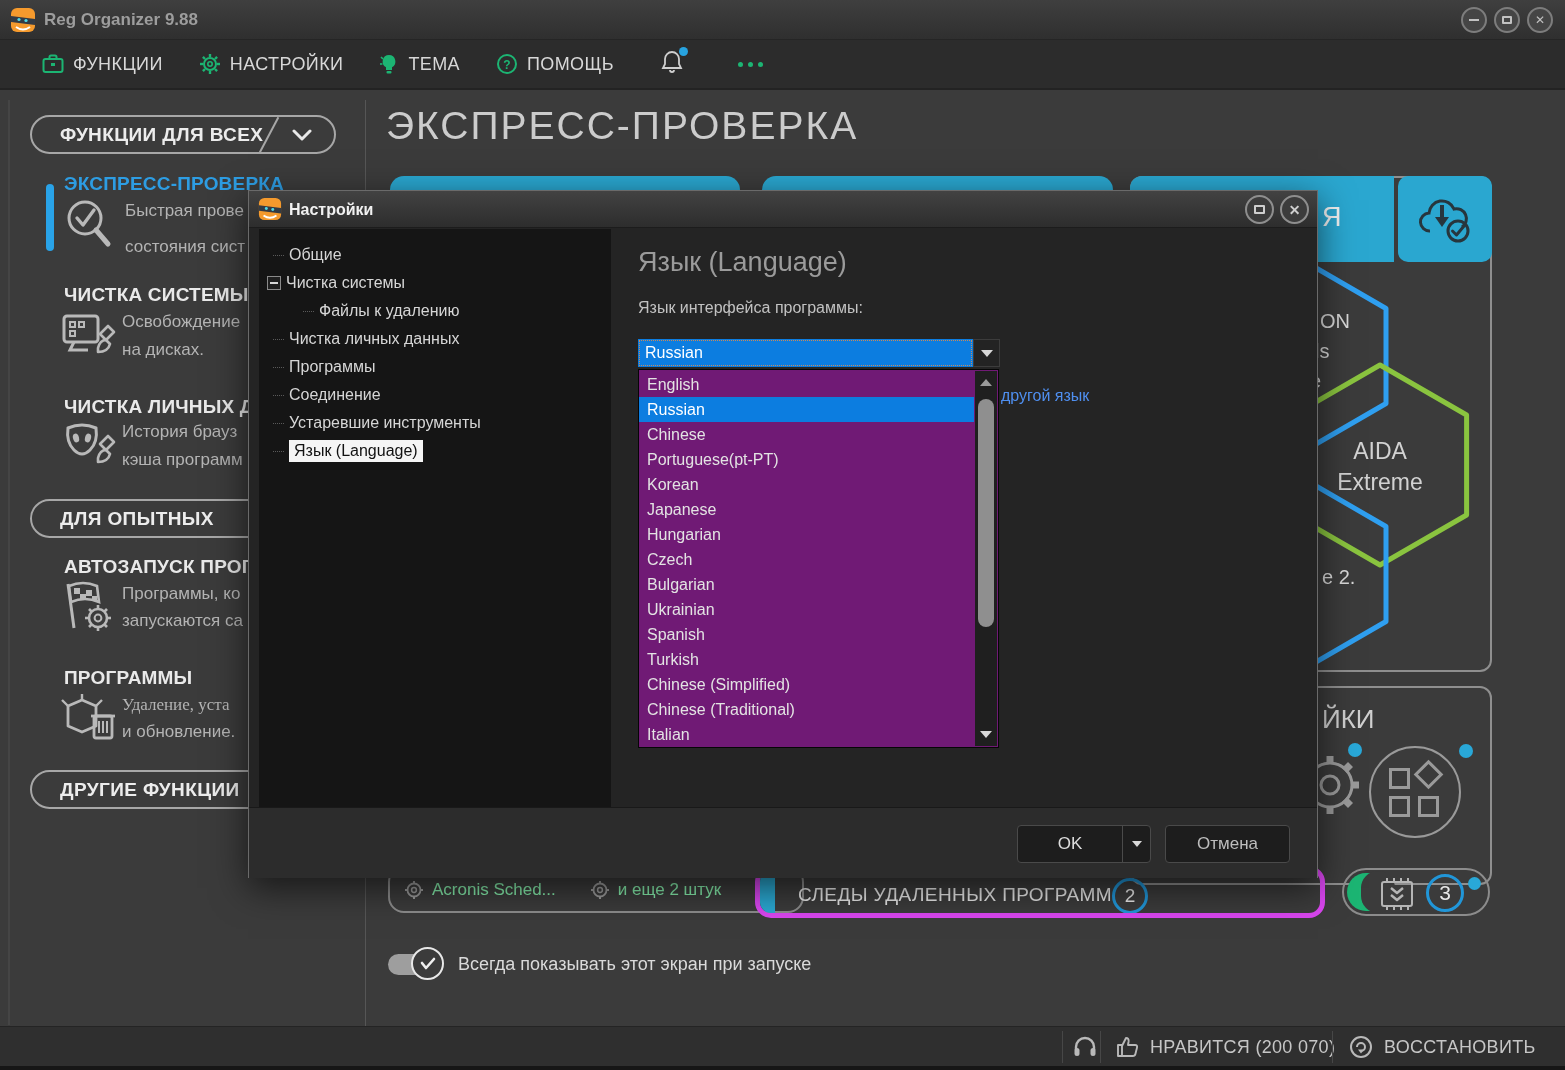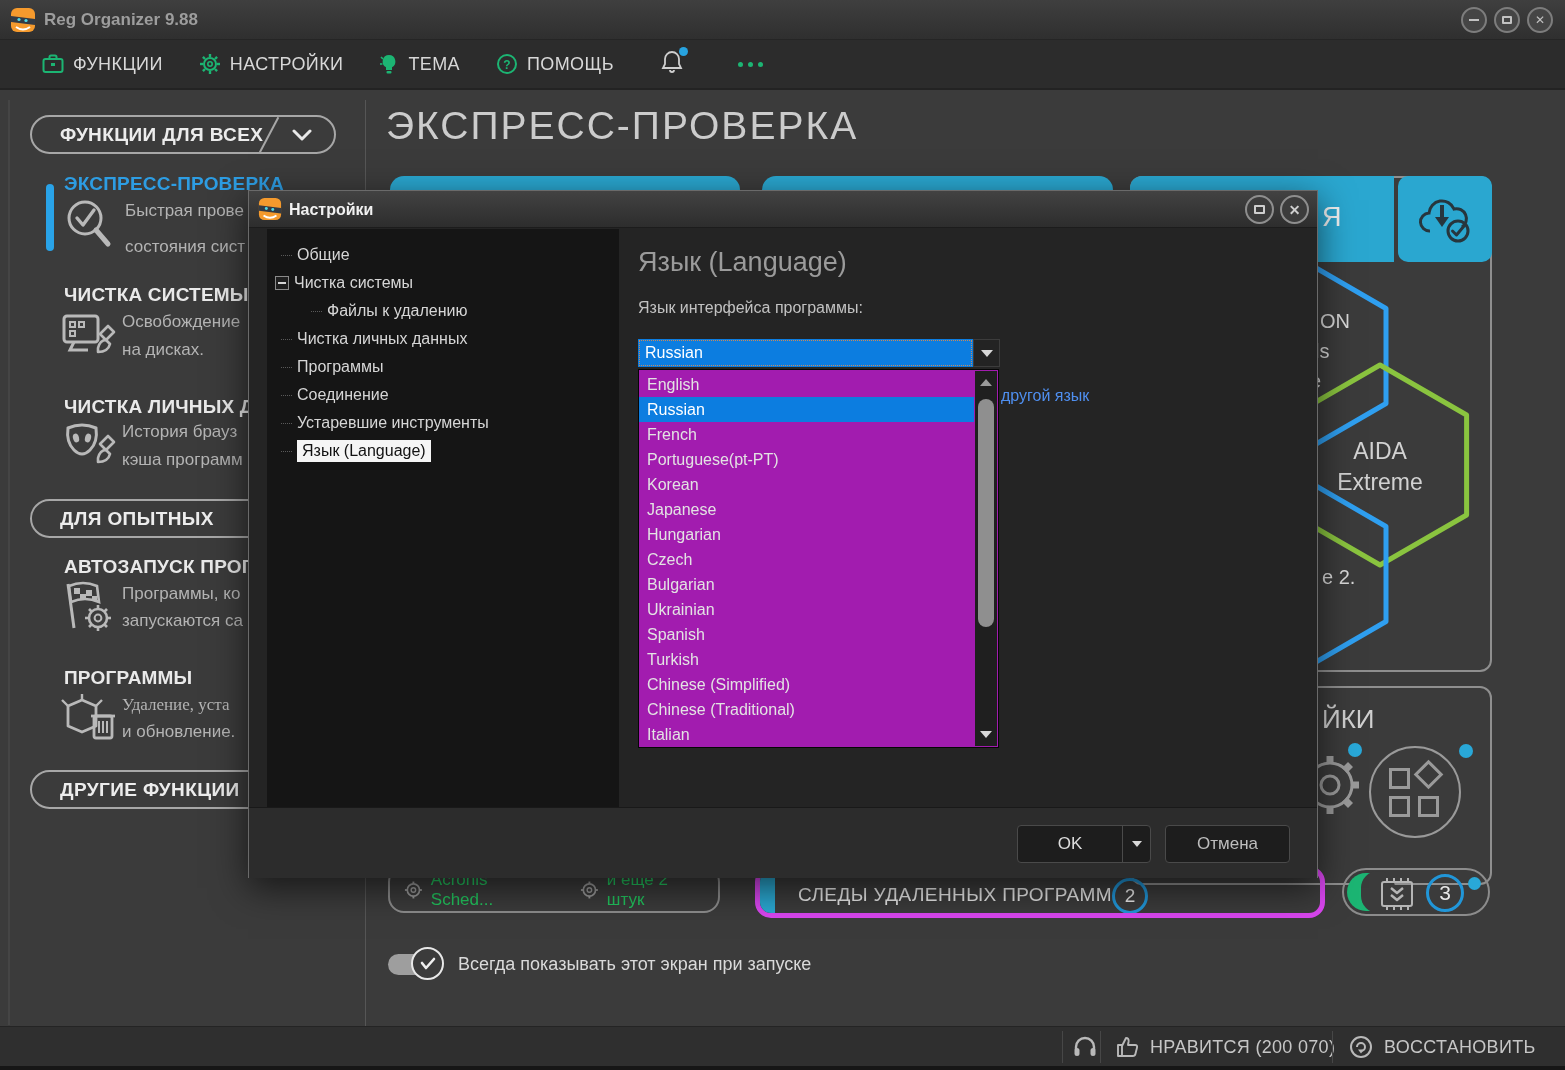--- a/index.html
+++ b/index.html
@@ -64,23 +64,23 @@
     font-size:23px; color:#d2d2d2; line-height:31px; }
   
   .settings-card { position:absolute; left:1130px; top:686px; width:362px; height:199px;
     border:2px solid #8f8f8f; border-radius:12px; }
   .settings-card .card-title { position:absolute; left:190px; top:16px; font-size:26px; color:#d0d0d0; }
   .blue-dot { position:absolute; width:14px; height:14px; border-radius:50%; background:#29a8d8; }
   .apps-circle { position:absolute; left:237px; top:58px; width:92px; height:92px;
     border:2.5px solid #9a9a9a; border-radius:50%; }
   .apps-circle i { position:absolute; width:21px; height:21px; border:3px solid #9a9a9a; }
   
-  .acronis-card { position:absolute; left:388px; top:866px; width:332px; height:47px;
+  .acronis-card { position:absolute; left:388px; top:866px; width:416px; height:47px;
     border:2px solid #8c8c8c; border-radius:16px; display:flex; align-items:center;
-    padding:0 14px; gap:8px; color:#22c55e; font-size:17px; }
+    padding:0 14px; gap:8px; color:#86efac; font-size:17px; }
   .traces-card { position:absolute; left:755px; top:866px; width:570px; height:52px;
     border:5px solid #d946ef; border-radius:16px; overflow:hidden; }
   .traces-accent { position:absolute; left:0; top:0; width:15px; height:100%; background:var(--accent); }
   .traces-label { position:absolute; left:38px; top:13px; font-size:19px; color:#e8e8e8; letter-spacing:.4px; }
   .count-badge { position:absolute; border:3px solid #2196d8; border-radius:50%;
     color:#e8e8e8; display:flex; align-items:center; justify-content:center; }
   .updates-pill { position:absolute; left:1342px; top:868px; width:148px; height:48px;
     border:2px solid #8c8c8c; border-radius:24px; }
   .updates-green { position:absolute; left:3px; top:3px; width:34px; height:38px;
     background:var(--green); border-radius:19px 0 0 19px; }
@@ -108,41 +108,41 @@
   .dlg-titlebar { position:absolute; left:0; top:0; width:100%; height:37px;
     background:linear-gradient(#424242,#2d2d2d); border-bottom:1px solid #1c1c1c; }
   .dlg-logo { position:absolute; left:9px; top:6px; width:24px; height:24px; }
   .dlg-title { position:absolute; left:40px; top:0; line-height:37px; font-size:16px;
     font-weight:bold; color:#f1f1f1; }
   .dlg-btns { position:absolute; right:8px; top:4px; display:flex; gap:6px; }
   .dlg-btn { width:29px; height:29px; border-radius:50%; background:#3c3c3c;
     border:2px solid #8e8e8e; color:#cfcfcf; display:flex; align-items:center; justify-content:center; }
   .dlg-btn .boxglyph { width:11px; height:9px; border:2px solid #cfcfcf; border-radius:1px; }
   .dlg-btn .xglyph { font-size:14px; font-weight:bold; line-height:1; }
-  .tree-panel { position:absolute; left:18px; top:38px; width:352px; height:578px;
+  .tree-panel { position:absolute; left:10px; top:38px; width:352px; height:578px;
     background:#151515; padding-top:12px; }
   .tree-row { position:relative; height:28px; display:flex; align-items:center; font-size:16px; color:#d6d6d6; }
   .tree-row .stub { width:11px; border-top:1px dotted #5a5a5a; margin:0 5px 0 14px; }
   .tree-row.lvl1 .stub { margin-left:44px; }
   .tree-row .expander { width:14px; height:14px; border:1px solid #8a8a8a; background:#1f1f1f;
     margin:0 5px 0 8px; position:relative; }
   .tree-row .expander::after { content:""; position:absolute; left:2px; top:5px; width:8px; height:2px; background:#d6d6d6; }
   .tree-row .lbl.sel { background:#f5f5f5; color:#111; padding:2px 5px; }
   .panel-header { position:absolute; left:389px; top:56px; font-size:27px; font-weight:300; color:#9b9b9b; }
   .panel-label { position:absolute; left:389px; top:108px; font-size:16px; color:#c2c2c2; }
   .combo { position:absolute; left:389px; top:148px; width:335px; height:28px; background:var(--select-blue);
     outline:1px dotted #c98a5a; outline-offset:-2px; display:flex; align-items:center; }
   .combo .val { padding-left:7px; font-size:16px; color:#fff; }
   .combo-btn { position:absolute; left:724px; top:148px; width:27px; height:28px; background:#232323;
     border:1px solid #3c3c3c; display:flex; align-items:center; justify-content:center; }
   .tri-down { width:0; height:0; border-left:6px solid transparent; border-right:6px solid transparent; border-top:7px solid #d8d8d8; }
   .tri-up { width:0; height:0; border-left:6px solid transparent; border-right:6px solid transparent; border-bottom:7px solid #9a9a9a; }
   .lang-link { position:absolute; left:752px; top:196px; font-size:16px; color:var(--link-blue); z-index:1; }
   .listbox { position:absolute; left:389px; top:178px; width:361px; height:379px;
-    background:#a21caf; border:1px solid #060606; z-index:3; padding-top:2px; }
+    background:#701a75; border:1px solid #060606; z-index:3; padding-top:2px; }
   .lang-item { height:25px; line-height:25px; padding-left:8px; font-size:16px;
     color:#e3e3e3; width:calc(100% - 24px); white-space:nowrap; }
   .lang-item.sel { background:var(--select-blue); color:#fff; }
   .list-scroll { position:absolute; right:1px; top:1px; bottom:1px; width:22px; background:#1f1f1f; }
   .list-scroll .up { position:absolute; left:5px; top:8px; }
   .list-scroll .down { position:absolute; left:5px; bottom:8px; }
   .list-scroll .thumb { position:absolute; left:3px; right:3px; top:28px; height:228px;
     background:#8f8f8f; border-radius:8px; }
   .dlg-footer { position:absolute; left:0; top:616px; width:100%; height:71px;
     background:#2c2c2c; border-top:1px solid #191919; }
@@ -556,21 +556,21 @@
     <div class="combo-btn">
         <span class="tri-down"></span>
       </div>
 
     <span class="lang-link">другой язык</span>
 
     <div class="listbox">
       <div>
           <div class="lang-item">English</div>
           <div class="lang-item sel">Russian</div>
-          <div class="lang-item">French</div>
+          <div class="lang-item">Chinese</div>
           <div class="lang-item">Portuguese(pt-PT)</div>
           <div class="lang-item">Korean</div>
           <div class="lang-item">Japanese</div>
           <div class="lang-item">Hungarian</div>
           <div class="lang-item">Czech</div>
           <div class="lang-item">Bulgarian</div>
           <div class="lang-item">Ukrainian</div>
           <div class="lang-item">Spanish</div>
           <div class="lang-item">Turkish</div>
           <div class="lang-item">Chinese (Simplified)</div>

